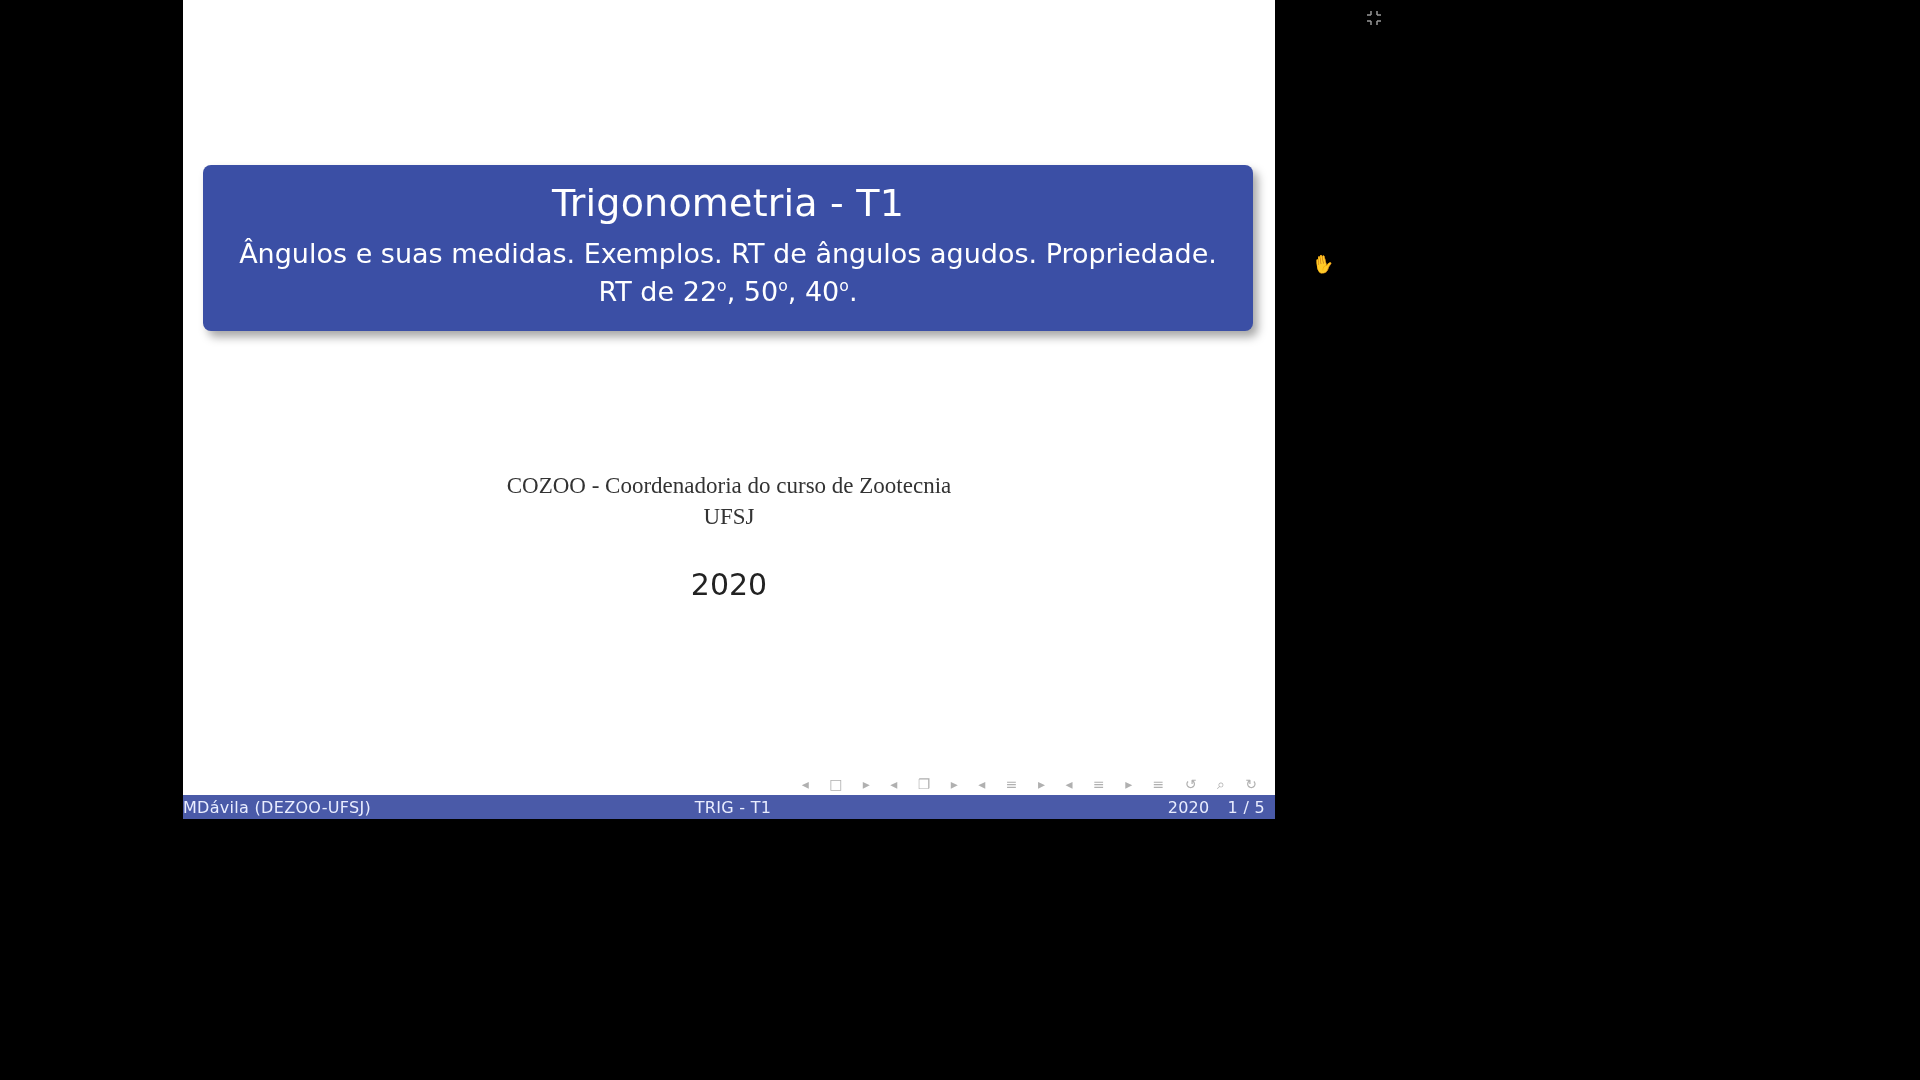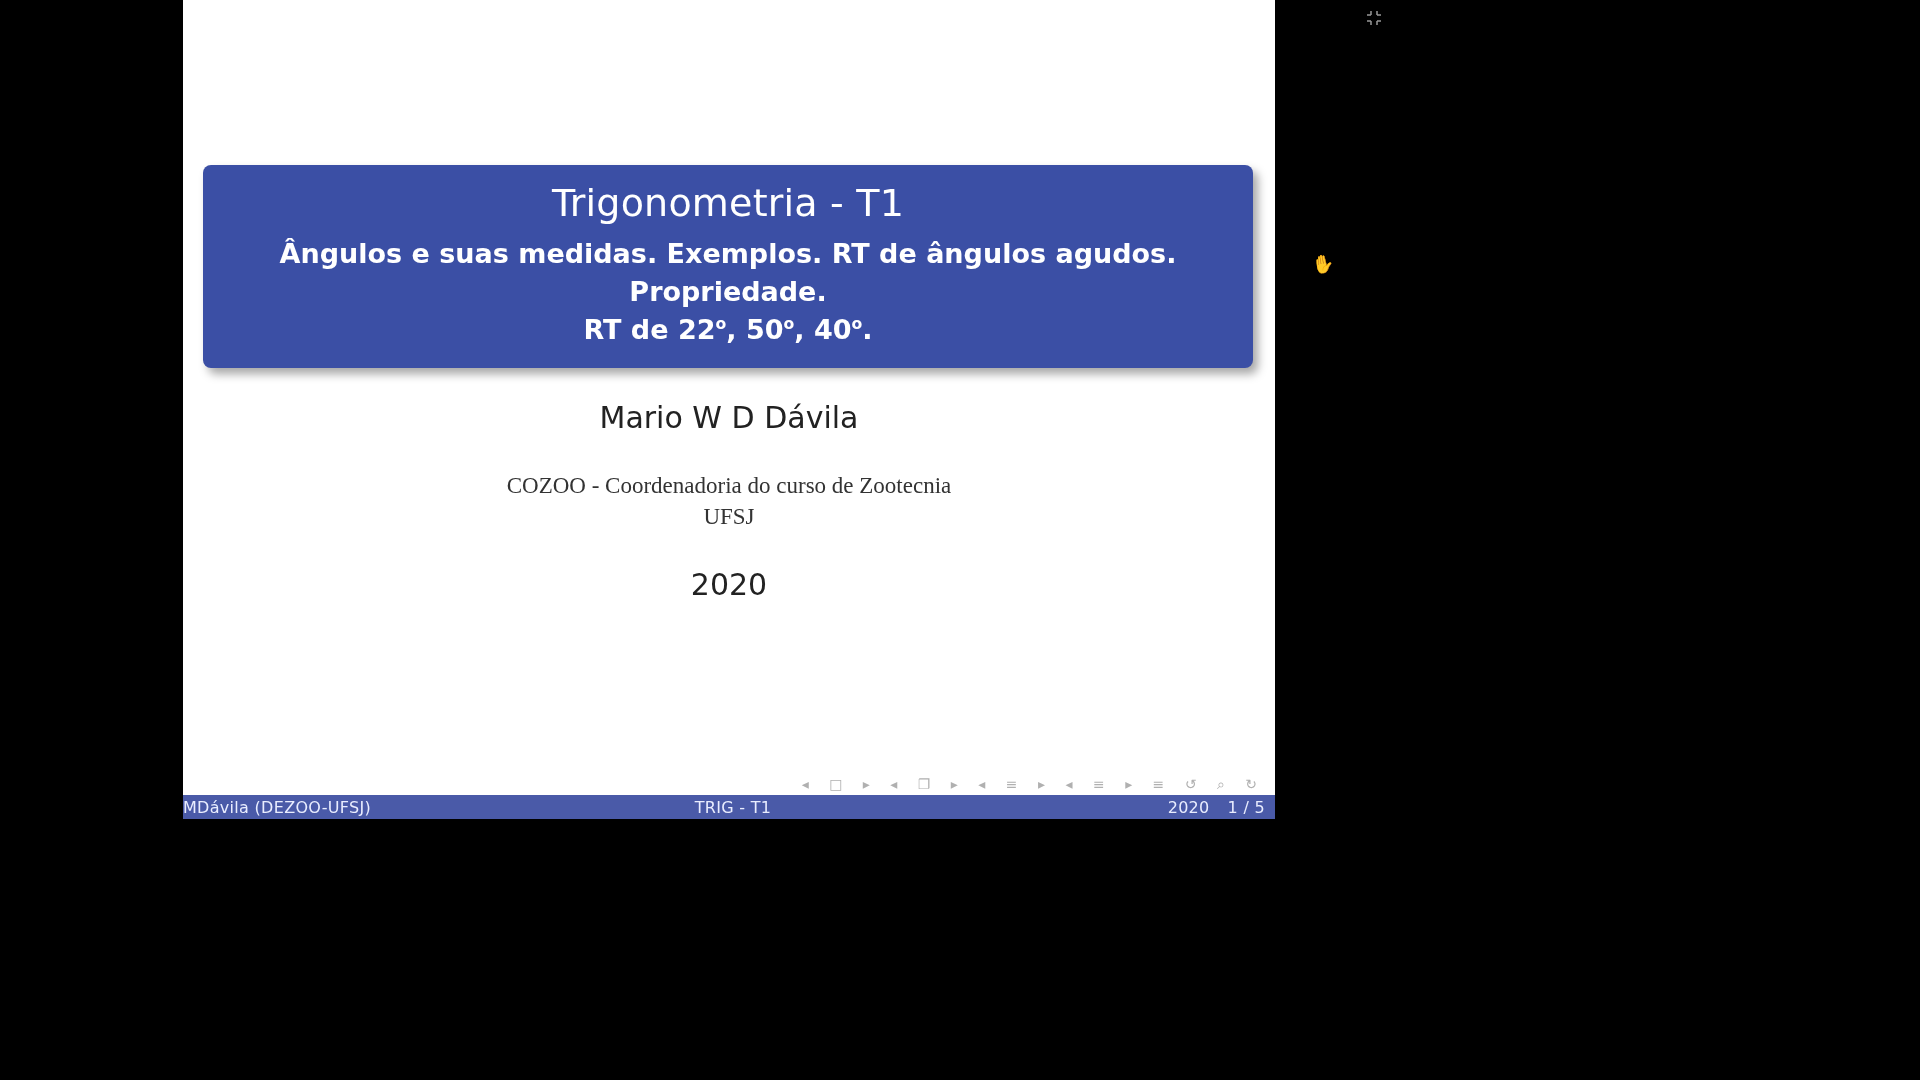--- a/index.html
+++ b/index.html
@@ -54,21 +54,20 @@
     text-align: center;
   }
   .title-block .title {
     font-size: 38px;
     letter-spacing: 0.2px;
     margin-bottom: 10px;
   }
   .title-block .subtitle {
     font-size: 27px;
     line-height: 1.4;
-    font-weight: bold;
   }
   .title-block sup { font-size: 0.58em; }
 
   .author {
     position: absolute;
     top: 400px;
     left: 0; width: 100%;
     text-align: center;
     font-size: 30px;
   }
@@ -167,21 +166,20 @@
     <div class="title-block">
       <div class="title">Trigonometria - T1</div>
       <div class="subtitle">
         <span>Ângulos e suas medidas.  Exemplos.  RT de ângulos agudos.  Propriedade.</span><br>
         <span>
           <span>RT de 22</span><sup>o</sup><span>, 50</span><sup>o</sup><span>, 40</span><sup>o</sup><span>.</span>
         </span>
       </div>
     </div>
 
-    <div class="author">Mario W D Dávila</div>
 
     <div class="institute">
       <span>COZOO - Coordenadoria do curso de Zootecnia</span><br>
       <span>UFSJ</span>
     </div>
 
     <div class="date">2020</div>
 
     <div class="nav-strip">
       <span>◂ □ ▸</span>

